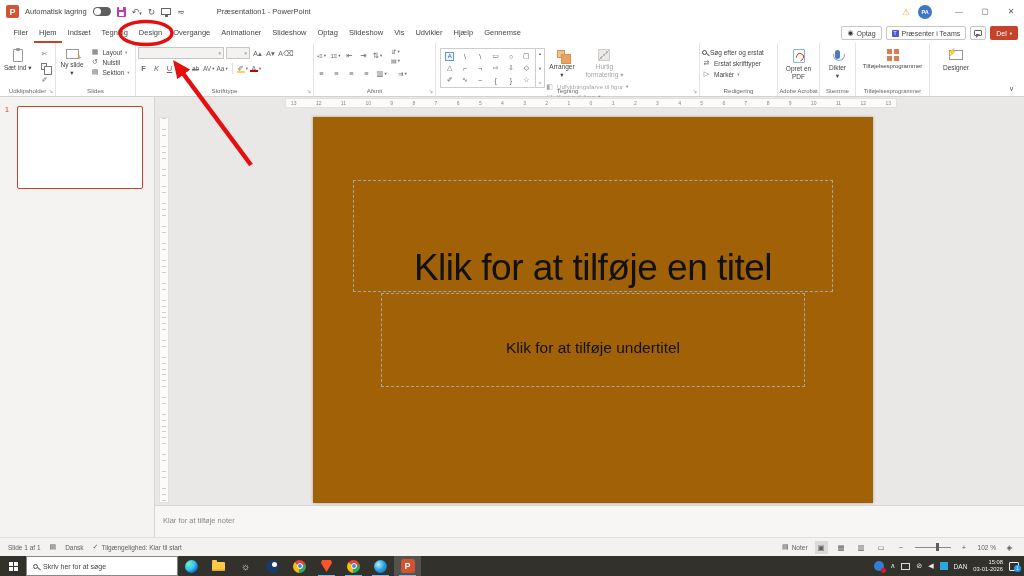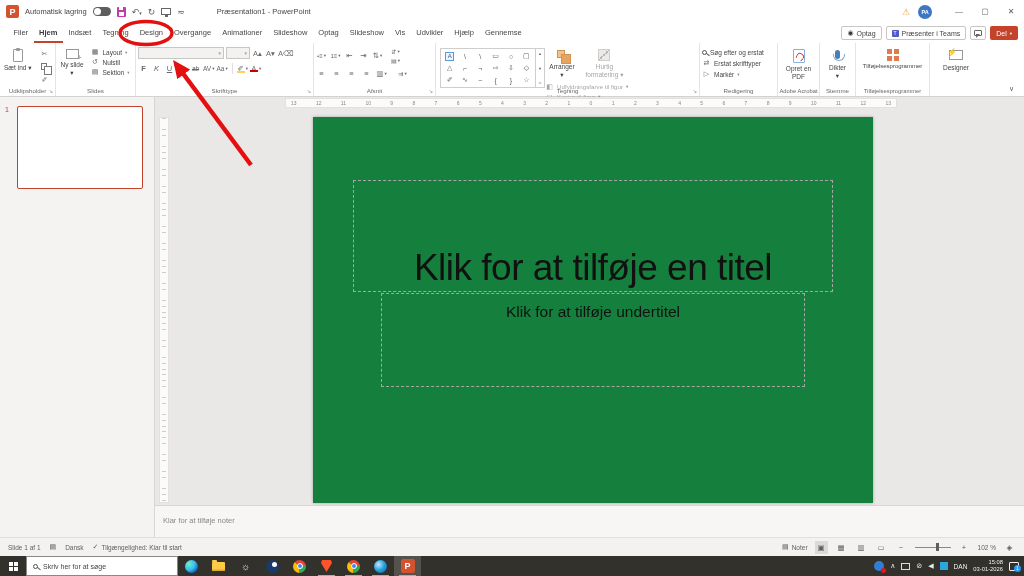--- a/index.html
+++ b/index.html
@@ -30,21 +30,21 @@
   .tb-right{position:absolute;right:0;top:0;height:23px;display:flex;align-items:center;}
   .warn{color:#e8a33d;font-size:9px;margin-right:8px;}
   .avatar{width:14px;height:14px;border-radius:50%;background:#3c76c4;color:#fff;font-size:5.5px;font-weight:bold;
           display:flex;align-items:center;justify-content:center;margin-right:14px;}
   .winbtn{width:26px;height:23px;display:flex;align-items:center;justify-content:center;font-size:8px;color:#605e5c;}
 
   
   .tabrow{position:absolute;top:23px;left:0;width:100%;height:20px;background:#fff;}
   .tabs{display:flex;margin-left:8px;height:20px;}
   .tab{padding:0 5.5px;font-size:7.5px;color:#484644;line-height:20px;white-space:nowrap;}
-  .tabs .tab:nth-child(2){font-weight:bold;box-shadow:inset 0 -2px 0 #c4432b;color:#3b3a39;}
+  .tabs .tab:nth-child(2){font-weight:normal;box-shadow:inset 0 -2px 0 #c4432b;color:#3b3a39;}
   .tab-actions{position:absolute;right:6px;top:3px;display:flex;align-items:center;gap:4px;}
   .btn-outline{border:1px solid #c8c6c4;border-radius:2px;height:14px;display:flex;align-items:center;gap:3px;
                padding:0 5px;font-size:7px;color:#444;background:#fff;white-space:nowrap;}
   .recdot{font-size:7px;color:#333;}
   .teamsico{width:7px;height:7px;background:#5059c9;border-radius:1px;position:relative;}
   .teamsico::after{content:"T";position:absolute;inset:0;color:#fff;font-size:5px;display:flex;align-items:center;justify-content:center;}
   .bubico{width:8px;height:6px;border:1px solid #666;border-radius:1px;position:relative;}
   .bubico::after{content:"";position:absolute;left:1px;bottom:-3px;border:2px solid transparent;border-top-color:#666;border-left-color:#666;width:0;height:0;}
   .btn-share{background:#c4432b;color:#fff;border-radius:2px;height:14px;padding:0 6px;font-size:7px;
              display:flex;align-items:center;gap:3px;white-space:nowrap;}
@@ -106,26 +106,26 @@
   .content{position:absolute;top:97px;left:0;width:100%;height:440px;background:#f4f3f2;}
   .thumbs{position:absolute;left:0;top:0;width:155px;height:100%;background:#f4f3f2;border-right:1px solid #d8d6d4;}
   .thumb-num{position:absolute;left:5px;top:9px;font-size:7px;color:#c4432b;}
   .thumb{position:absolute;left:17px;top:9px;width:126px;height:83px;background:#fff;border:1.5px solid #c4432b;border-radius:2px;}
   .canvas-bg{position:absolute;left:155px;top:0;width:869px;height:408px;background:#e9e8e7;}
   .hruler{position:absolute;left:130px;top:1px;width:612px;height:10px;background:#fbfbfa;border:1px solid #e3e1df;
           display:flex;align-items:center;justify-content:space-between;padding:0 5px;font-size:5px;color:#8a8886;}
   .vruler{position:absolute;left:4px;top:20px;width:10px;height:386px;background:#fbfbfa;border:1px solid #e3e1df;
           background-image:repeating-linear-gradient(180deg,#cfcdcb 0 0.7px,transparent 0.7px 5.7px);
           background-size:4px 100%;background-position:center;background-repeat:no-repeat;}
-  .canvas{position:absolute;left:158px;top:20px;width:560px;height:386px;background:#15803d;
+  .canvas{position:absolute;left:158px;top:20px;width:560px;height:386px;background:#a16207;
           box-shadow:0 0 3px rgba(0,0,0,.3);}
   .ph{position:absolute;border:1px dashed #a8a6a4;display:flex;justify-content:center;}
   .ph-title{left:40px;top:63px;width:480px;height:112px;align-items:flex-end;padding-bottom:2px;}
   .ph-title span{font-size:37px;color:#111;letter-spacing:-.5px;white-space:nowrap;}
-  .ph-sub{left:68px;top:176px;width:424px;height:94px;align-items:flex-start;padding-top:9px;}
+  .ph-sub{left:68px;top:176px;width:424px;height:94px;align-items:center;padding-top:16px;}
   .ph-sub span{font-size:15.5px;color:#111;white-space:nowrap;}
   .notes{position:absolute;left:155px;top:408px;width:869px;height:32px;background:#f7f6f5;border-top:1px solid #d8d6d4;}
   .notes-text{position:absolute;left:8px;top:10px;font-size:7.5px;color:#8a8886;}
 
   
   .statusbar{position:absolute;top:537px;left:0;width:100%;height:19px;background:#f3f2f1;border-top:1px solid #e1dfdd;
              display:flex;align-items:center;font-size:6.5px;color:#605e5c;padding:0 8px;gap:9px;}
   .sico{font-size:7px;color:#605e5c;}
   .sb-right{margin-left:auto;display:flex;align-items:center;gap:7px;}
   .viewbtn{width:13px;height:13px;display:flex;align-items:center;justify-content:center;font-size:7.5px;color:#605e5c;}

